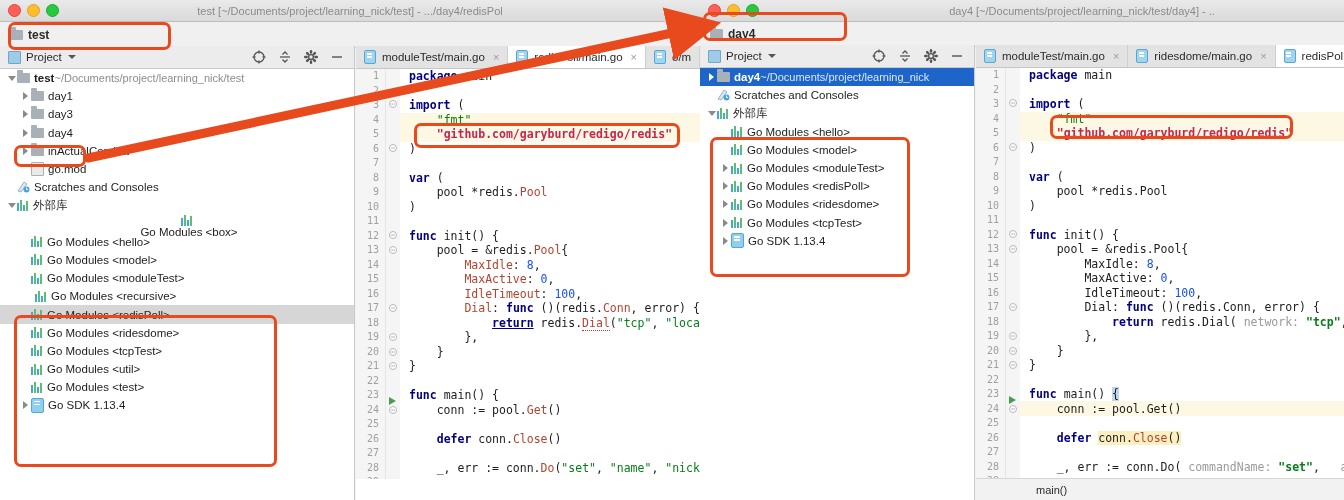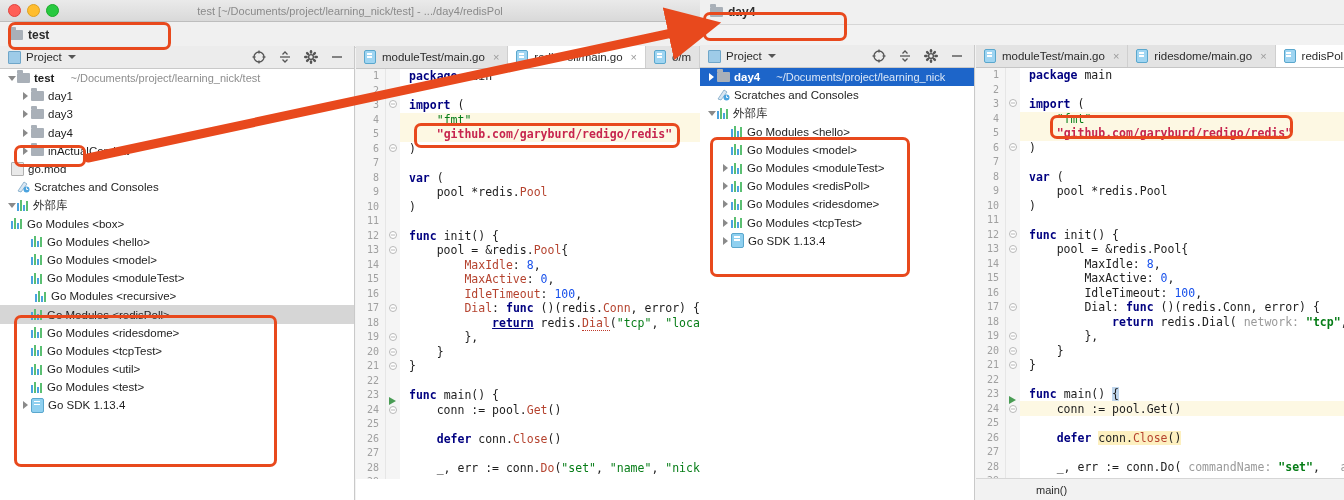--- a/index.html
+++ b/index.html
@@ -58,21 +58,21 @@
   .tree{background:#ffffff;overflow:hidden;position:relative;}
   .row{height:18.2px;display:flex;align-items:center;white-space:nowrap;font-size:11.5px;color:#1d1d1d;}
   .row.sel{background:#d6d6d6;}
   .row.selblue{background:#1d65c9;color:#fff;}
   .arr{width:11px;flex:none;display:flex;align-items:center;justify-content:center;}
   .arr i{width:0;height:0;display:block;}
   .arr.right i{border-top:4px solid transparent;border-bottom:4px solid transparent;border-left:5px solid #8a8a8a;}
   .arr.down i{border-left:4px solid transparent;border-right:4px solid transparent;border-top:5px solid #8a8a8a;}
   .arr.right.wht i{border-left-color:#fff;}
   .lbl{margin-left:4px;}
-  .pathdim{color:#8d8d8d;font-weight:normal;margin-left:16px;font-size:11px;}
+  .pathdim{color:#8d8d8d;font-weight:normal;margin-left:0;font-size:11px;}
   .row.selblue .pathdim{color:#dbe7f7;}
   .bold{font-weight:bold;}
 
   
   .bars{width:12px;height:11px;flex:none;display:inline-flex;align-items:flex-end;gap:1px;}
   .bars span{width:2px;display:block;}
   .bars span:nth-child(1){height:8px;background:#4aa3df;}
   .bars span:nth-child(2){height:11px;background:#5bbf72;}
   .bars span:nth-child(3){height:6px;background:#4aa3df;}
   .bars span:nth-child(4){height:10px;background:#5bbf72;}
@@ -217,21 +217,21 @@
             <span class="folder"></span>
             <span class="lbl">day4</span>
           </div>
           <div class="row" style="padding-left: 20px;">
             <span class="arr right">
               <i></i>
             </span>
             <span class="folder"></span>
             <span class="lbl">inActualCombat</span>
           </div>
-          <div class="row" style="">
+          <div class="row" style="padding-left: 20px;">
             <span class="arr"></span>
             <span class="gomod"></span>
             <span class="lbl">go.mod</span>
           </div>
           <div class="row" style="padding-left: 6px;">
             <span class="arr"></span>
             <span class="scratch"><svg width="13" height="12" viewBox="0 0 13 12">
                 <path d="M1 10 L7 1 L10 3 L4 11 Z" fill="#d9e6f2" stroke="#7aa7c7" stroke-width="0.8"></path>
                 <circle cx="9.5" cy="8.5" r="3" fill="#4aa3df"></circle>
                 <path d="M9.5 6.5 v2 h1.6" stroke="#fff" stroke-width="0.9" fill="none"></path>
@@ -243,21 +243,21 @@
               <i></i>
             </span>
             <span class="bars">
               <span></span>
               <span></span>
               <span></span>
               <span></span>
             </span>
             <span class="lbl">外部库</span>
           </div>
-          <div class="row" style="">
+          <div class="row" style="padding-left: 20px; flex-direction: column;">
             <span class="arr"></span>
             <span class="bars">
               <span></span>
               <span></span>
               <span></span>
               <span></span>
             </span>
             <span class="lbl">Go Modules &lt;box&gt;</span>
           </div>
           <div class="row" style="padding-left: 20px;">
@@ -467,20 +467,28 @@
             <div class="cl">    _, err := conn.<span class="typ">Do</span>(<span class="str">"set"</span>, <span class="str">"name"</span>, <span class="str">"nick"</span></div>
             <div class="cl"></div>
           </div>
         </div>
       </div>
     </div>
   </div>
 
   <div class="window" style="left:700px;top:0;width:644px;height:500px;">
 
+    <div class="titlebar">
+      <div class="lights">
+        <span class="light l-red"></span>
+        <span class="light l-yel"></span>
+        <span class="light l-grn"></span>
+      </div>
+      <div class="win-title" style="left:120px;right:0;">day4 [~/Documents/project/learning_nick/test/day4] - ..</div>
+    </div>
 
     <div class="navbar" style="height:24px;">
       <div class="nav-crumb">
         <span class="folder"></span>
         <span>day4</span>
       </div>
     </div>
 
     <div style="position:absolute;left:0;top:45px;width:275px;bottom:0;background:#fff;border-right:1px solid #c9c9c9;box-sizing:border-box;">
 

